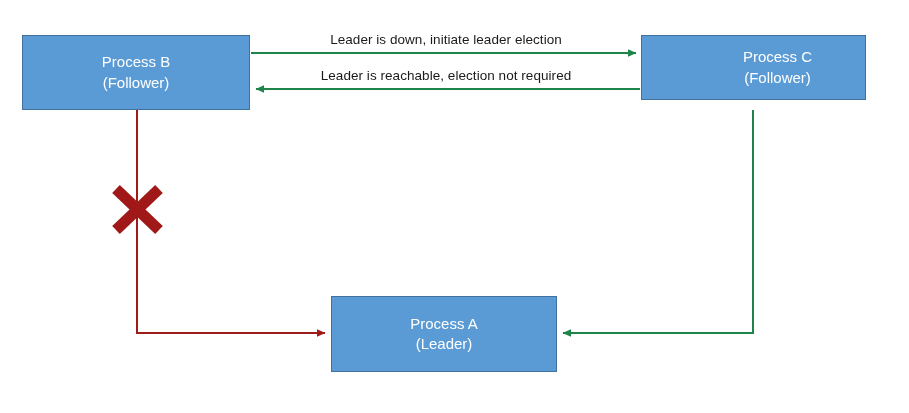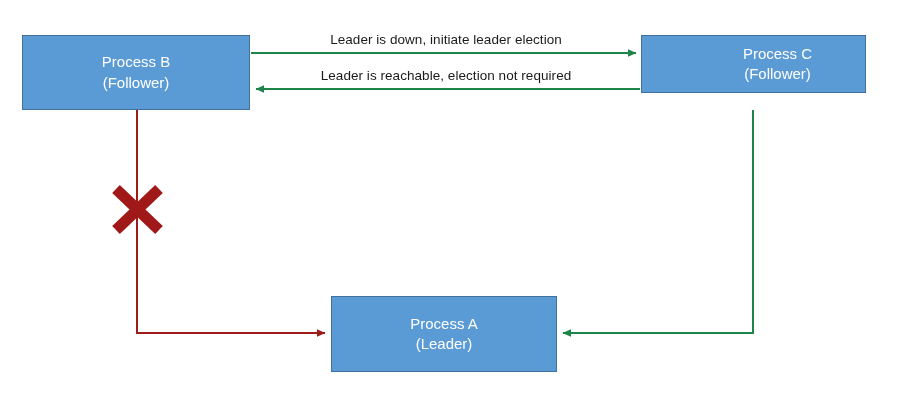--- a/index.html
+++ b/index.html
@@ -46,21 +46,21 @@
   .edge-label {
     position: absolute;
     color: #1a1a1a;
     font-size: 13.5px;
     font-family: "Liberation Sans", sans-serif;
     white-space: nowrap;
     text-align: center;
     letter-spacing: 0.05px;
   }
   #process-b { left: 22px;  top: 35px;  width: 228px; height: 75px; }
-  #process-c { left: 641px; top: 35px;  width: 225px; height: 58px; padding-left: 48px; }
+  #process-c { left: 641px; top: 35px;  width: 225px; height: 65px; padding-left: 48px; }
   #process-a { left: 331px; top: 296px; width: 226px; height: 76px; }
 
   #label-election-needed   { left: 327px; top: 32px; width: 238px; }
   #label-election-not-needed { left: 317px; top: 68px; width: 258px; }
 </style>
 </head>
 <body>
 
 <div id="diagram-canvas">
 

